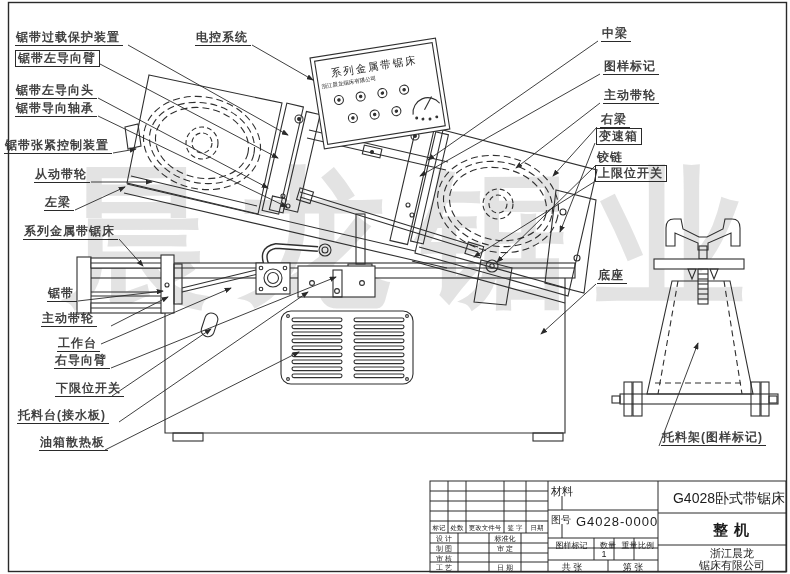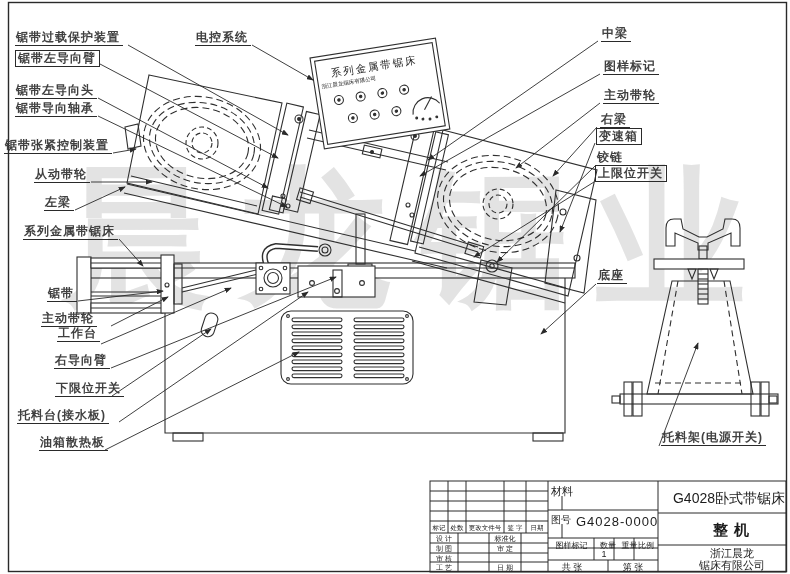--- a/index.html
+++ b/index.html
@@ -325,35 +325,35 @@
 <div class="lbl ul" style="left:15px;top:30px">锯带过载保护装置</div>
 <div class="lbl bx" style="left:15px;top:50px">锯带左导向臂</div>
 <div class="lbl ul" style="left:15px;top:83px">锯带左导向头</div>
 <div class="lbl ul" style="left:15px;top:101px">锯带导向轴承</div>
 <div class="lbl ul" style="left:4px;top:138px">锯带张紧控制装置</div>
 <div class="lbl ul" style="left:34px;top:167px">从动带轮</div>
 <div class="lbl ul" style="left:44px;top:195px">左梁</div>
 <div class="lbl ul" style="left:23px;top:224px">系列金属带锯床</div>
 <div class="lbl ul" style="left:47px;top:286px">锯带</div>
 <div class="lbl ul" style="left:41px;top:311px">主动带轮</div>
-<div class="lbl ul" style="left:57px;top:326px">工作台</div>
+<div class="lbl ul" style="left:57px;top:336px">工作台</div>
 <div class="lbl ul" style="left:54px;top:353px">右导向臂</div>
 <div class="lbl ul" style="left:55px;top:381px">下限位开关</div>
 <div class="lbl ul" style="left:17px;top:408px">托料台(接水板)</div>
 <div class="lbl ul" style="left:39px;top:435px">油箱散热板</div>
 <div class="lbl ul" style="left:195px;top:30px">电控系统</div>
 <div class="lbl ul" style="left:601px;top:26px">中梁</div>
 <div class="lbl ul" style="left:603px;top:59px">图样标记</div>
 <div class="lbl ul" style="left:603px;top:88px">主动带轮</div>
 <div class="lbl ul" style="left:600px;top:112px">右梁</div>
 <div class="lbl bx" style="left:596px;top:128px">变速箱</div>
 <div class="lbl ul" style="left:596px;top:150px">铰链</div>
 <div class="lbl bx" style="left:595px;top:165px">上限位开关</div>
 <div class="lbl ul" style="left:597px;top:268px">底座</div>
-<div class="lbl ul" style="left:661px;top:430px">托料架(电源开关)</div>
+<div class="lbl ul" style="left:661px;top:430px">托料架(图样标记)</div>
 
 <div class="tb" style="left:551px;top:484px;font-size:11px">材料</div>
 <div class="tb" style="left:551px;top:513px;font-size:10px">图号</div>
 <div class="tb" style="left:576px;top:514px;font-size:13px;letter-spacing:1px">G4028-0000</div>
 <div class="tb ctr" style="left:549px;top:540px;width:45px;font-size:8px">图样标记</div>
 <div class="tb ctr" style="left:594px;top:540px;width:28px;font-size:8px">数量</div>
 <div class="tb ctr" style="left:614px;top:540px;width:31px;font-size:8px">重量</div>
 <div class="tb ctr" style="left:634px;top:540px;width:24px;font-size:8px">比例</div>
 <div class="tb ctr" style="left:594px;top:549px;width:20px;font-size:9px">1</div>
 <div class="tb ctr" style="left:549px;top:561px;width:46px;font-size:9px">共  张</div>

